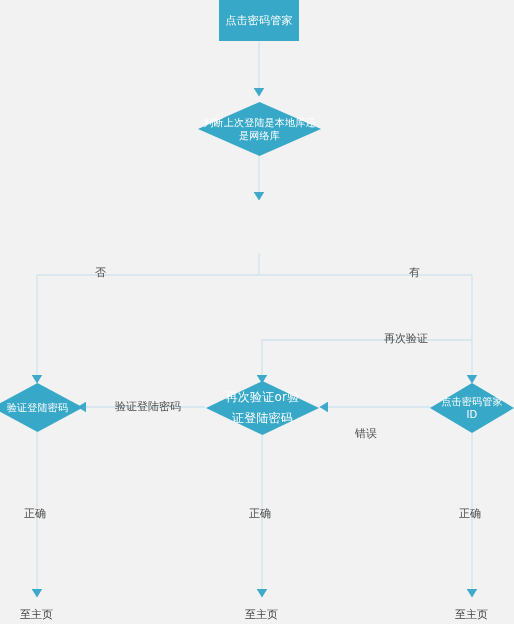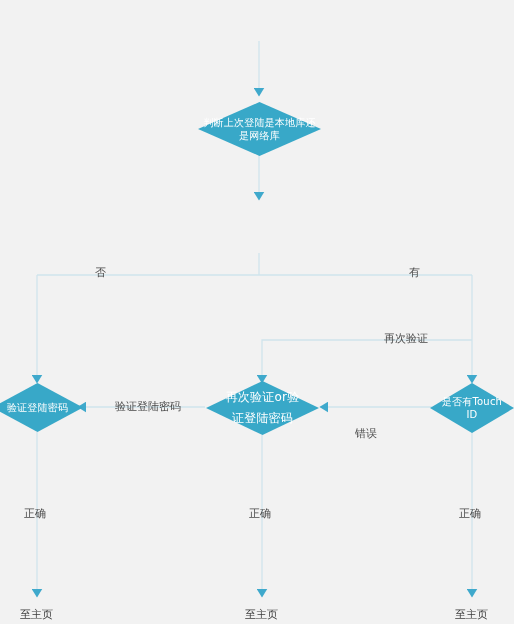--- a/index.html
+++ b/index.html
@@ -111,40 +111,43 @@
       <path d="M432,407 L320,407" marker-end="url(#arrowLeft)"></path>
 
       <path d="M205,407 L78,407" marker-end="url(#arrowLeft)"></path>
 
       <path d="M37,432 L37,597" marker-end="url(#arrowDown)"></path>
       <path d="M262,435 L262,597" marker-end="url(#arrowDown)"></path>
       <path d="M472,432 L472,597" marker-end="url(#arrowDown)"></path>
     </g>
   </svg>
 
+  <div class="node rect" style="left:219px; top:0px; width:80px; height:41px;">
+    <span class="node-label">点击密码管家</span>
+  </div>
 
   <div class="node diamond" style="left:198px; top:102px; width:123px; height:54px;">
     <span class="dia-shape"></span>
     <span class="node-label" style="font-size:10px; line-height:13px;text-align:center;">判断上次登陆是本地库还是网络库</span>
   </div>
 
 
   <div class="node diamond" style="left:-8px; top:383px; width:91px; height:49px;">
     <span class="dia-shape"></span>
     <span class="node-label" style="font-size:10px;">验证登陆密码</span>
   </div>
 
   <div class="node diamond" style="left:206px; top:381px; width:113px; height:54px;">
     <span class="node-label" style="font-size:12px; line-height:21px; padding:0 14px;">再次验证or验证登陆密码</span>
     <span class="dia-shape" style="z-index:1;"></span>
   </div>
 
   <div class="node diamond" style="left:430px; top:383px; width:84px; height:50px;">
     <span class="dia-shape"></span>
-    <span class="node-label" style="font-size:10px; line-height:13px; padding:0 10px;">是否有Touch ID</span>
+    <span class="node-label" style="font-size:10px; line-height:13px; padding:0 10px;">点击密码管家 ID</span>
   </div>
 
   <div class="edge-label" style="left:95px; top:266px;">否</div>
 
   <div class="edge-label" style="left:409px; top:266px;">有</div>
 
   <div class="edge-label" style="left:340px; top:332px;margin-left:44px;">再次验证</div>
 
   <div class="edge-label" style="left:115px; top:400px;">验证登陆密码</div>
 

